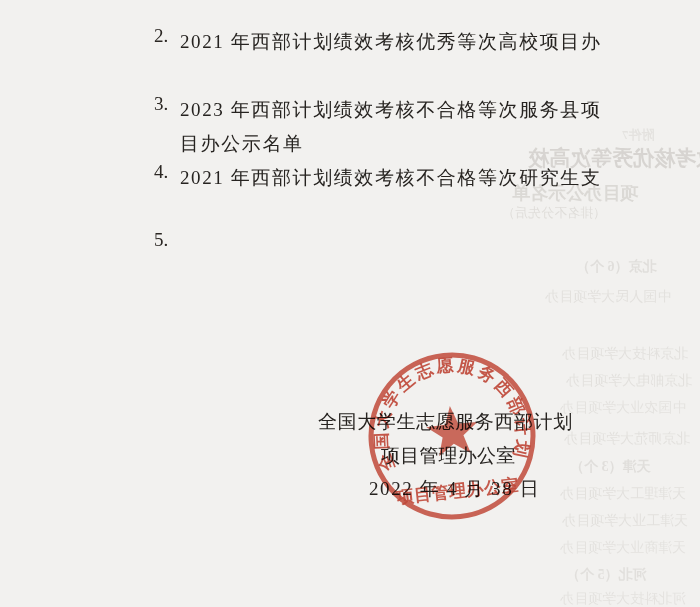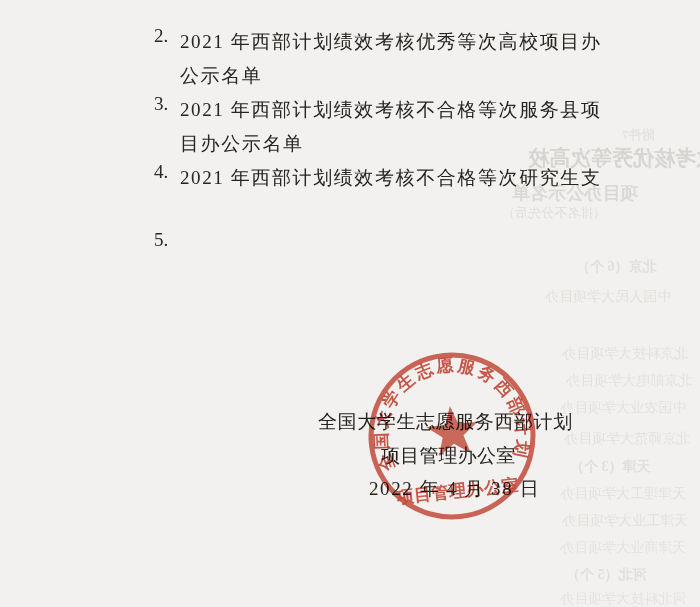--- a/index.html
+++ b/index.html
@@ -97,28 +97,27 @@
       <span class="ghost gb" style="left: 566px; top: 566px; font-size: 14px; opacity: 0.12;">河北（5 个）</span>
       <span class="ghost" style="left: 560px; top: 590px; font-size: 14px; opacity: 0.11;">河北科技大学项目办</span>
     </div>
 
   <div class="doc-list">
 
     <div class="doc-item i1">
       <span class="num">2.</span>
       <div class="lines">
         <div class="ln">2021 年西部计划绩效考核优秀等次高校项目办</div>
-        <div class="ln">公示名单</div>
       </div>
     </div>
 
     <div class="doc-item i2">
       <span class="num">3.</span>
       <div class="lines">
-        <div class="ln">2021 年西部计划绩效考核不合格等次服务县项</div>
+        <div class="ln">2023 年西部计划绩效考核不合格等次服务县项</div>
         <div class="ln">目办公示名单</div>
       </div>
     </div>
 
     <div class="doc-item i3">
       <span class="num">4.</span>
       <div class="lines">
         <div class="ln">2021 年西部计划绩效考核不合格等次研究生支</div>
       </div>
     </div>

